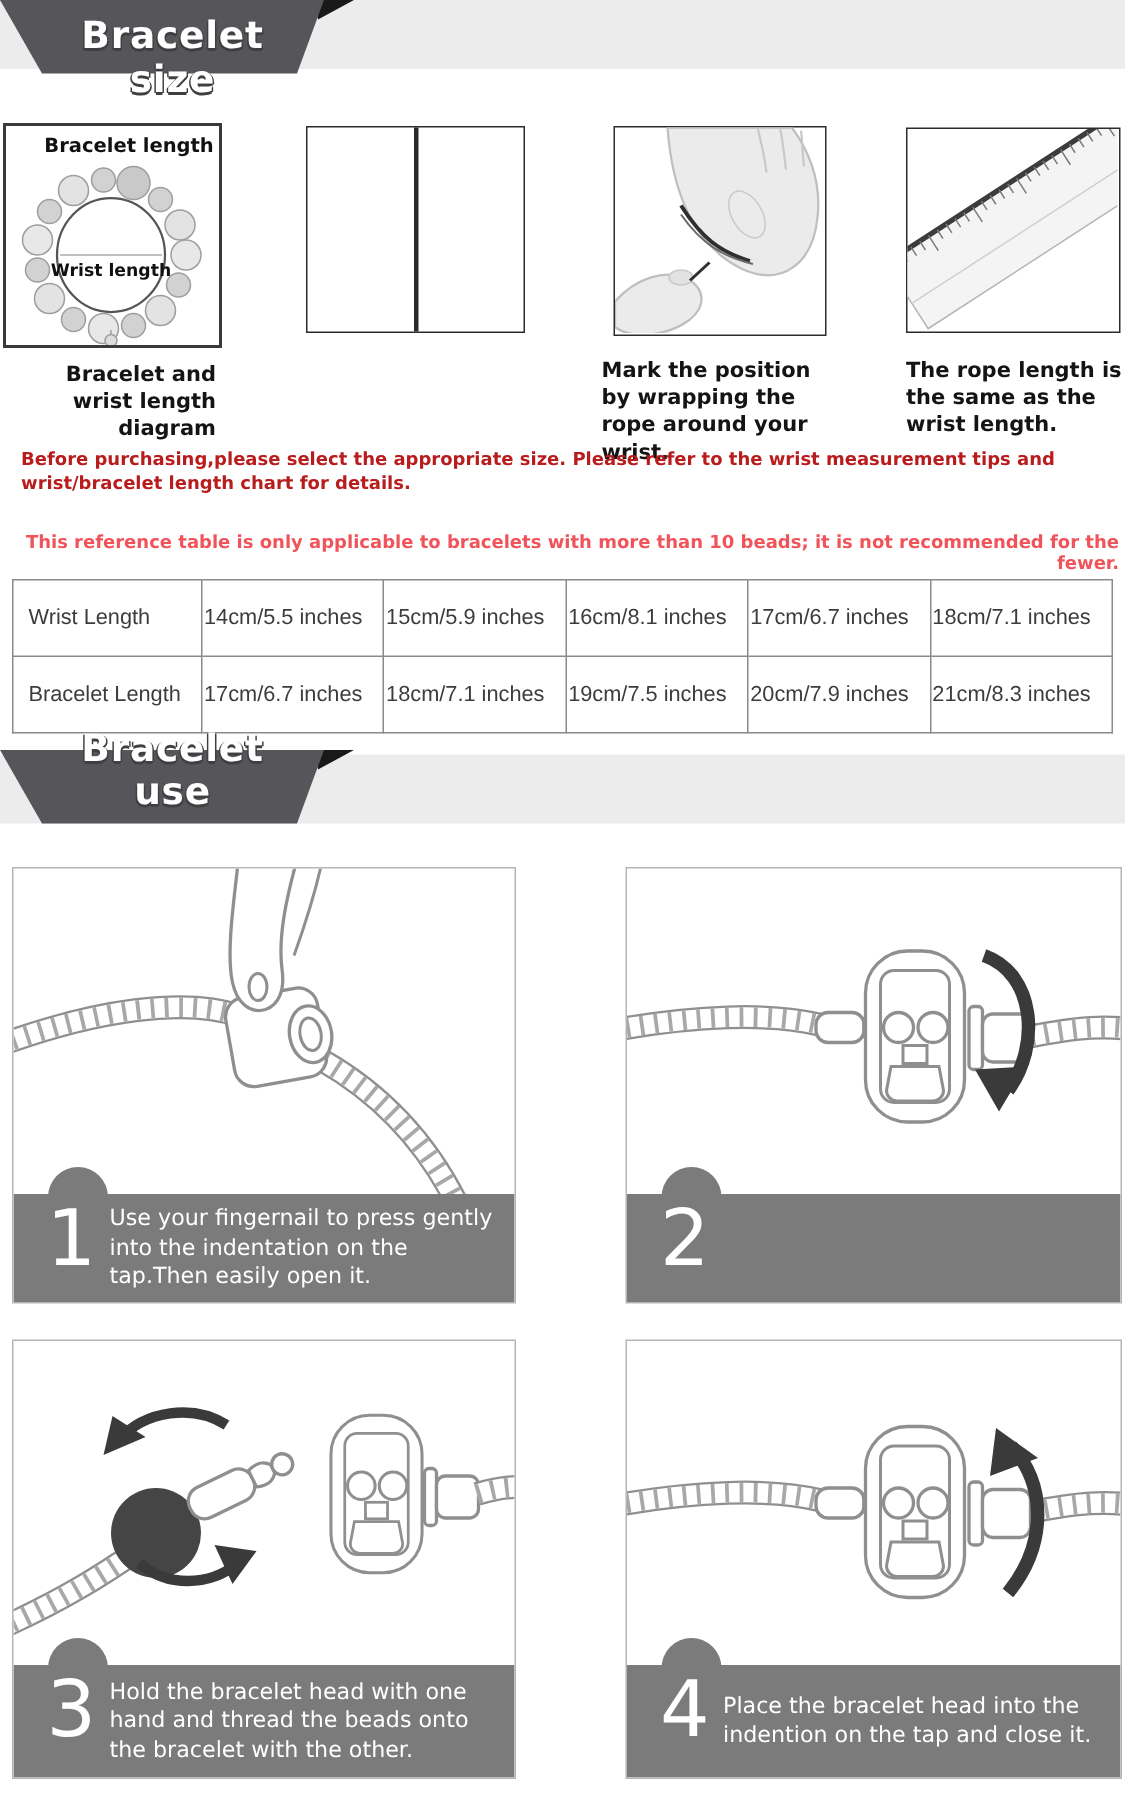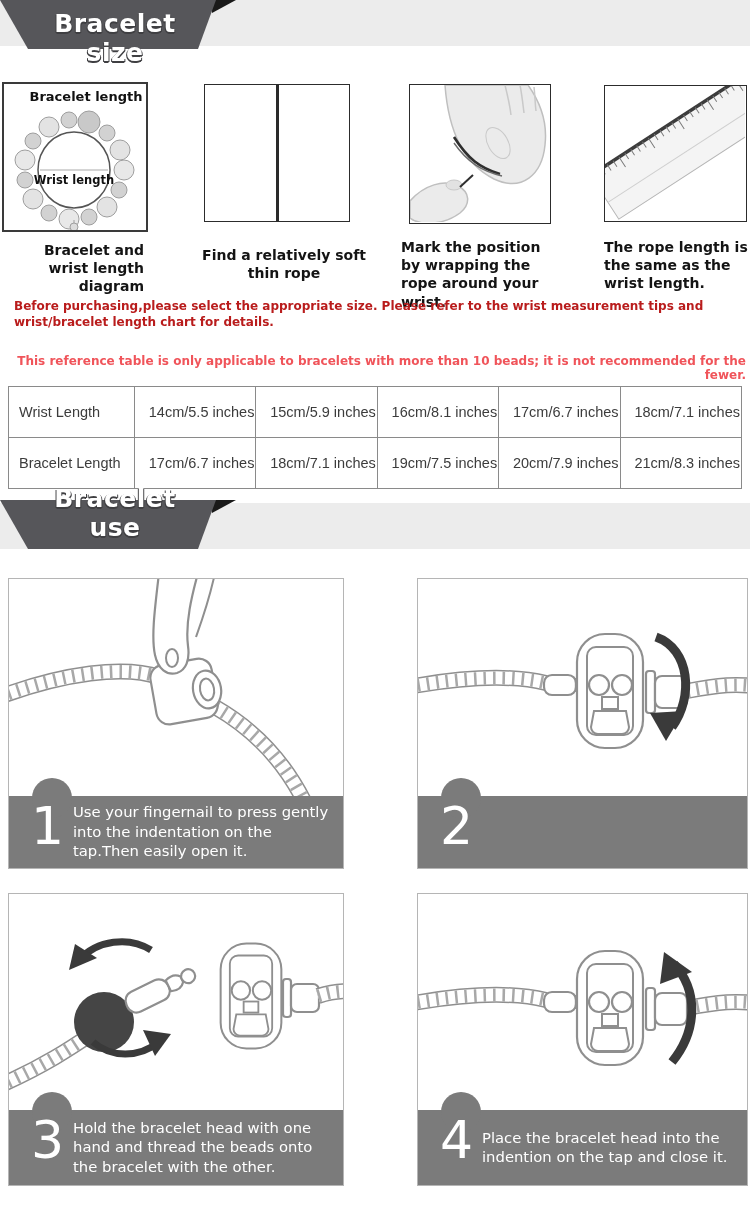--- a/index.html
+++ b/index.html
@@ -14,21 +14,21 @@
   .figbox{position:absolute;background:#fff;box-sizing:border-box;}
   .figcap{position:absolute;font-size:14px;font-weight:bold;line-height:1.3;color:#141414;}
   .vline{position:absolute;left:49%;top:0;bottom:0;width:3px;background:#2a2a2a;}
   
   .para{position:absolute;left:14px;top:298px;width:724px;font-size:12px;font-weight:bold;
         line-height:1.35;color:#b91c1c;}
   .rednote{position:absolute;left:14px;top:354px;width:732px;font-size:12px;font-weight:bold;text-align:right;}
   
   table.size{position:absolute;left:8px;top:386px;width:734px;border-collapse:collapse;
         font-family:"Liberation Sans",sans-serif;font-size:14.5px;color:#3c3c3c;table-layout:fixed;}
-  table.size td{border:1.6px solid #8a8a8a;height:48px;text-align:right;background:#fff;}
+  table.size td{border:1.6px solid #8a8a8a;height:48px;text-align:left;background:#fff;}
   table.size td.rowhead{text-align:left;padding-left:10px;width:114px;}
   
   .step-box{position:absolute;background:#fff;border:1px solid #b5b5b5;box-sizing:border-box;overflow:hidden;}
   .step-svg{position:absolute;left:0;top:0;}
   .step-bar{position:absolute;left:0;right:0;bottom:0;background:#7b7b7b;}
   .bump{position:absolute;left:23px;top:-18px;width:40px;height:40px;border-radius:50%;background:#7b7b7b;}
   .step-num{position:absolute;left:22px;top:3px;font-size:52px;line-height:1.05;color:#fff;font-weight:400;}
   .step-text{position:absolute;left:64px;right:10px;top:50%;transform:translateY(-50%);
         font-size:14.8px;line-height:1.33;color:#fff;}
   
@@ -78,21 +78,20 @@
       <line x1="36" y1="86" x2="104" y2="86" stroke="#aaa" stroke-width="1"></line>
       <text x="82" y="17" text-anchor="middle" font-size="13" font-weight="bold" fill="#111">Bracelet length</text>
       <text x="70" y="100" text-anchor="middle" font-size="11.5" font-weight="bold" fill="#111">Wrist length</text>
     </svg>
   </div>
   <div class="figcap" style="left:6px;top:241px;width:138px;text-align:right;">Bracelet and wrist length diagram</div>
 
   <div class="figbox" style="left:204px;top:84px;width:146px;height:138px;border:1.5px solid #2c2c2c;">
     <div class="vline"></div>
   </div>
-  <div class="figcap" style="left:196px;top:246px;width:176px;text-align:center;">Find a relatively soft thin rope</div>
 
   <div class="figbox" style="left:409px;top:84px;width:142px;height:140px;border:1.5px solid #2c2c2c;">
     <svg width="139" height="137" viewBox="0 0 139 137">
       <path d="M35,0 C38,42 52,78 84,94 C112,107 132,90 135,60 C138,34 128,14 118,0 Z" fill="#ebebeb" stroke="#bfbfbf" stroke-width="1.5"></path>
       <path d="M95,0 C98,12 100,22 101,30" stroke="#c9c9c9" stroke-width="1.5" fill="none"></path>
       <path d="M110,0 C112,10 113,20 114,28" stroke="#c9c9c9" stroke-width="1.5" fill="none"></path>
       <path d="M124,2 C125,10 125,18 126,26" stroke="#c9c9c9" stroke-width="1.5" fill="none"></path>
       <ellipse cx="88" cy="58" rx="10" ry="17" fill="#ebebeb" stroke="#c9c9c9" transform="rotate(-30 88 58)"></ellipse>
       <path d="M44,52 C58,74 70,83 90,89" stroke="#2f2f2f" stroke-width="2.6" fill="none"></path>
       <path d="M44,58 C58,78 72,86 92,91" stroke="#6a6a6a" stroke-width="1.4" fill="none"></path>

